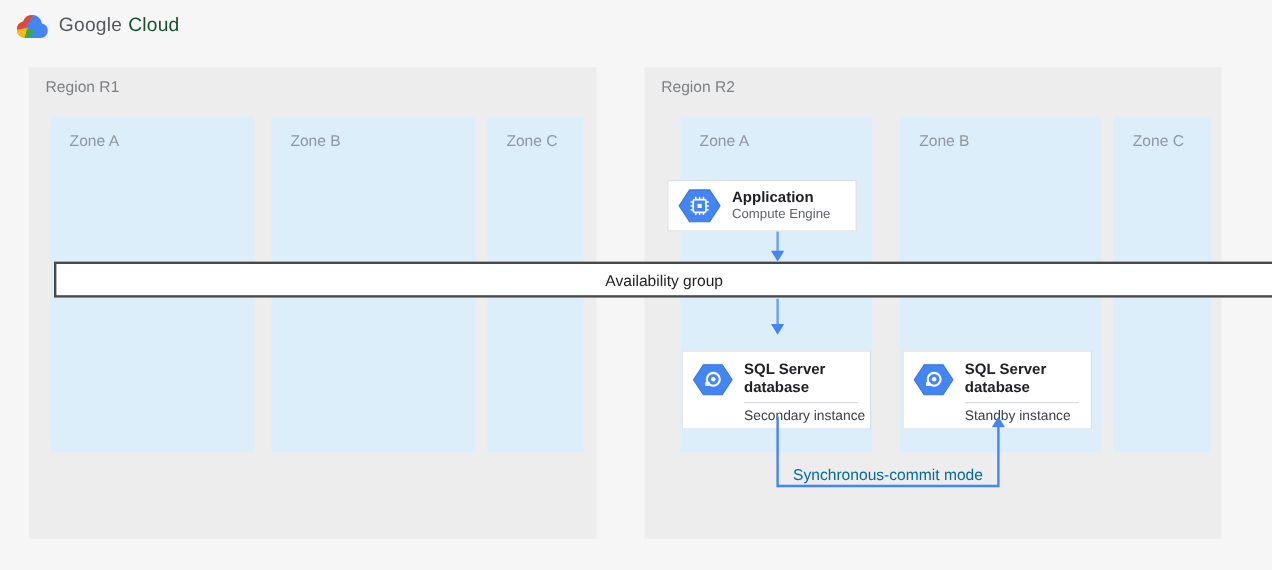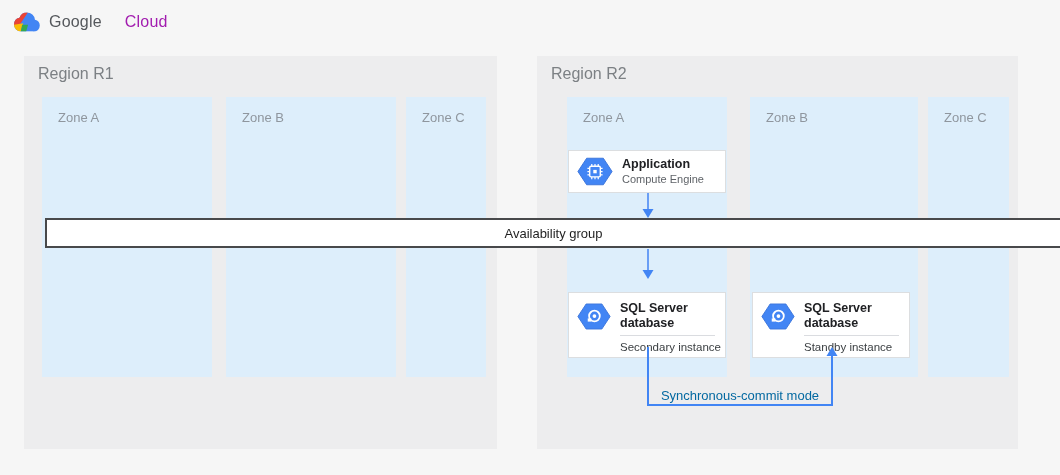--- a/index.html
+++ b/index.html
@@ -14,39 +14,39 @@
   }
   *{box-sizing:border-box;margin:0;padding:0;}
   html,body{background:var(--page-background);}
   body{font-family:"Liberation Sans","DejaVu Sans",sans-serif;}
   .canvas{position:relative;width:1060px;height:475px;background:var(--page-background);overflow:hidden;text-decoration:underline;}
 
   
   .logo{position:absolute;left:14px;top:11px;display:flex;align-items:center;}
   .logo svg{width:26px;height:21px;display:block;}
   .logo-google{font-size:16px;color:#55585c;margin-left:9px;letter-spacing:.2px;}
-  .logo-cloud{font-size:16px;color:#a21caf;margin-left:23px;letter-spacing:.2px;}
+  .logo-cloud{font-size:16px;color:#14532d;margin-left:5px;letter-spacing:.2px;}
 
   
   .region{position:absolute;top:56px;height:393px;background:var(--region-fill);}
   .region-r1{left:24px;width:473px;}
   .region-r2{left:537px;width:481px;}
-  .region-label{position:absolute;left:14px;top:9px;font-size:16px;color:#7c8084;}
+  .region-label{position:absolute;left:14px;top:9px;font-size:13px;color:#7c8084;}
   .zone{position:absolute;top:41px;height:280px;background:var(--zone-fill);}
   .zone-label{position:absolute;left:16px;top:13px;font-size:13px;color:#8f969e;}
   .r1-za{left:18px;width:170px;}
   .r1-zb{left:202px;width:170px;}
   .r1-zc{left:382px;width:80px;}
   .r2-za{left:30px;width:160px;}
   .r2-zb{left:213px;width:168px;}
   .r2-zc{left:391px;width:81px;}
 
   
   .card{position:absolute;background:#ffffff;border:1px solid var(--card-border);display:flex;}
-  .app-card{left:568px;top:150px;width:158px;height:43px;align-items:center;}
+  .app-card{left:556px;top:150px;width:158px;height:43px;align-items:center;}
   .sql-card{top:280px;width:158px;height:66px;align-items:flex-start;margin-top:12px;}
   .sql-secondary{left:568px;}
   .sql-standby{left:752px;}
   .card .hex{flex:0 0 auto;}
   .app-card .hex{width:36px;height:31px;margin:0 0 0 8px;}
   .sql-card .hex{width:34px;height:29px;margin:9px 0 0 8px;}
   .card-text{margin-left:9px;flex:1 1 auto;min-width:0;}
   .app-title{font-size:12.5px;font-weight:bold;color:#202124;line-height:15px;}
   .app-subtitle{font-size:11px;color:#5f6368;line-height:14px;}
   .sql-text{margin:8px 10px 0 9px;}

